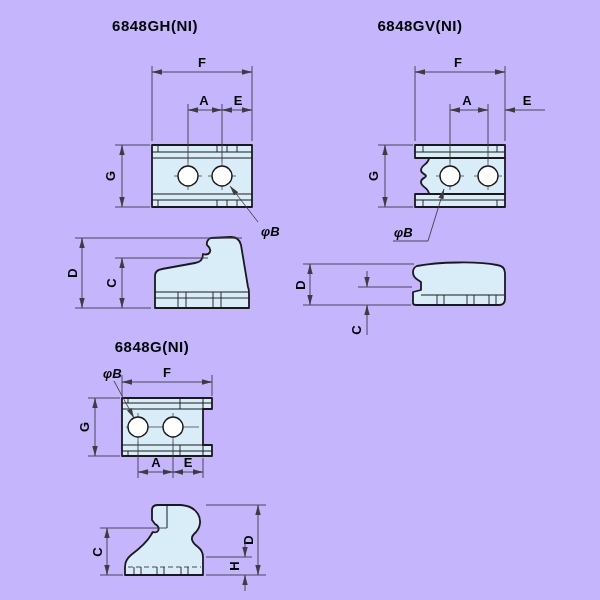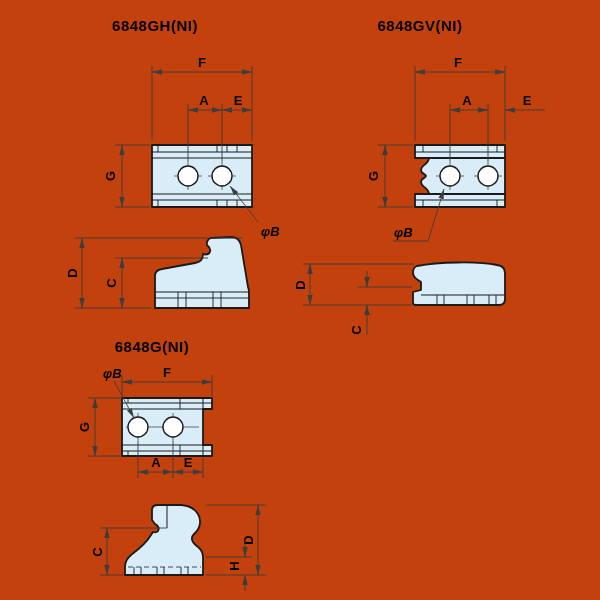--- a/index.html
+++ b/index.html
@@ -1,16 +1,16 @@
 <!DOCTYPE html>
 <html><head>
 <meta charset="utf-8">
 <style>
   html,body{margin:0;padding:0;background:#ffffff;}
-  .stage{position:relative;width:600px;height:600px;background:#c2410c;font-family:"Liberation Sans",sans-serif;}
+  .stage{position:relative;width:600px;height:600px;background:#c4b5fd;font-family:"Liberation Sans",sans-serif;}
   svg{display:block;}
   .outline{fill:#d8edf8;stroke:#1a1a1a;stroke-width:1.8;stroke-linejoin:round;}
   .inner{stroke:#1a1a1a;stroke-width:1;fill:none;}
   .thin{stroke:#1a1a1a;stroke-width:0.9;fill:none;}
   .hole{fill:#ffffff;stroke:#1a1a1a;stroke-width:1.4;}
   .center{stroke:#4a4a4a;stroke-width:0.8;fill:none;}
   .dim{stroke:#3d3d3d;stroke-width:0.9;fill:none;}
   .dash{stroke:#3a3a3a;stroke-width:0.9;fill:none;stroke-dasharray:5 3;}
   .dim-label{font:bold 13px "Liberation Sans",sans-serif;fill:#000;}
   .phi-label{font:italic bold 13px "Liberation Sans",sans-serif;fill:#000;}

